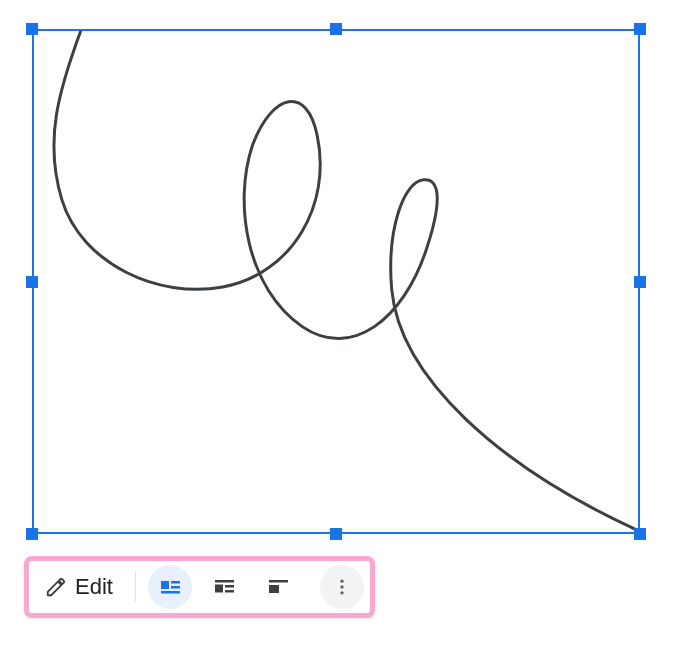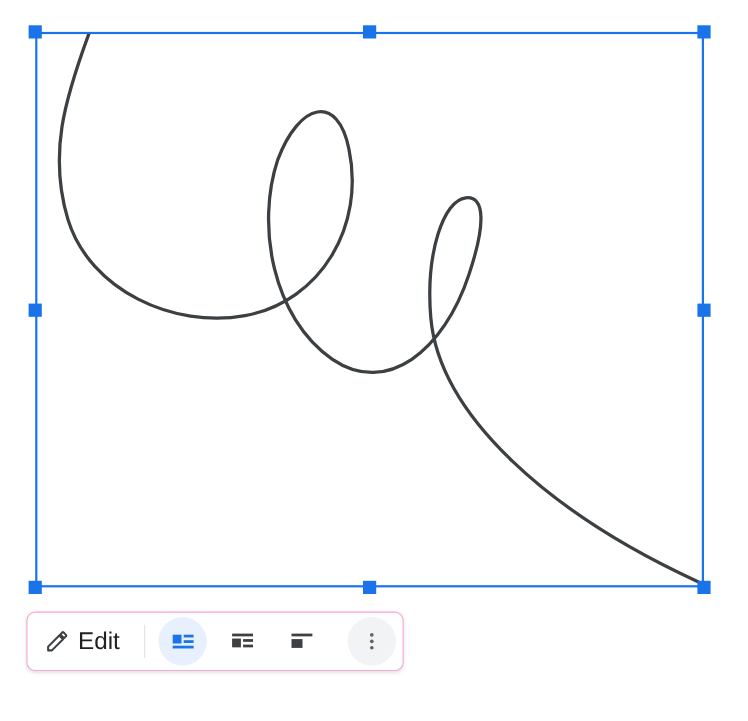--- a/index.html
+++ b/index.html
@@ -34,21 +34,21 @@
     width: 12px;
     height: 12px;
     background: #1a73e8;
     box-sizing: border-box;
   }
   .toolbar {
     position: absolute;
     display: flex;
     align-items: center;
     background: #ffffff;
-    border: 1px solid #f9a8d4;
+    border: 5px solid #f9a8d4;
     border-radius: 8px;
     box-shadow: 0 1px 3px rgba(60,64,67,0.15);
     padding: 4px 6px;
     gap: 2px;
   }
   .edit-btn {
     display: flex;
     align-items: center;
     gap: 8px;
     background: transparent;

